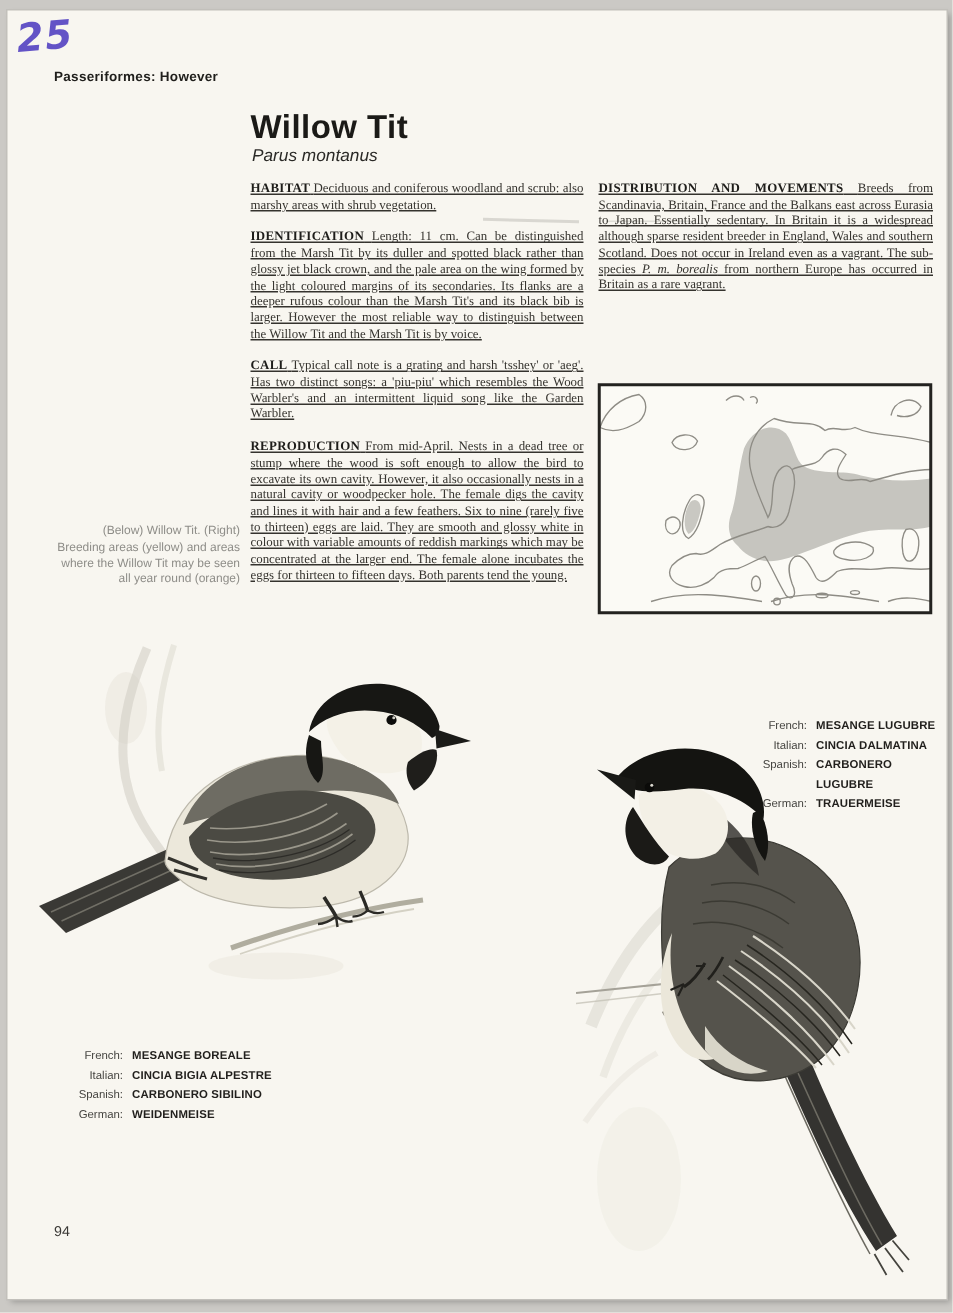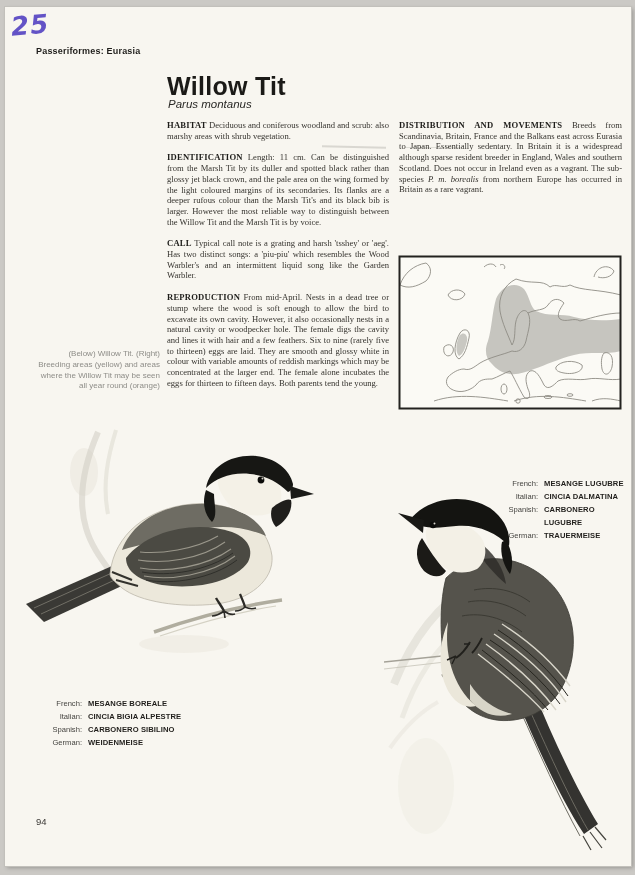--- a/index.html
+++ b/index.html
@@ -6,42 +6,42 @@
   body{width:635px;height:875px;background:#cbc9c5;position:relative;overflow:hidden;
        font-family:"Liberation Serif","DejaVu Serif",serif;}
   .abs{position:absolute;}
   #page{left:5px;top:7px;width:626px;height:859px;background:#f8f6f0;
         box-shadow:0 0 0 1px #c2c0bb, 2px 2px 4px rgba(0,0,0,.25);}
   
   .sans{font-family:"Liberation Sans","DejaVu Sans",sans-serif;}
   .handwritten{font-family:"DejaVu Sans",sans-serif;font-style:italic;font-weight:600;
                font-size:26px;color:#6353c6;transform:rotate(-5deg);letter-spacing:1px;}
   .family-header{font-size:9px;font-weight:bold;color:#1f1e1b;letter-spacing:.2px;}
-  .title{font-size:25px;font-weight:bold;color:#1b1a17;letter-spacing:.3px;}
+  .title{font-size:22px;font-weight:bold;color:#1b1a17;letter-spacing:.3px;}
   .sci{font-size:11.5px;font-style:italic;color:#2a2926;}
-  .col{font-size:8.6px;line-height:10.7px;color:#35332e;text-align:justify;}
+  .col{font-size:8.6px;line-height:10.7px;color:#35332e;text-align:justify;text-decoration:underline;}
   .col p{margin:0 0 11px 0;}
   .sec-head{font-weight:bold;color:#1e1d1a;letter-spacing:.2px;}
   .it{font-style:italic;}
   .map-caption{font-size:8px;line-height:10.8px;color:#8e8d88;text-align:right;}
   .names{font-size:7.6px;line-height:13px;margin-top:44px;}
   .names .row{display:grid;grid-template-columns:52px 1fr;column-gap:6px;}
   .names .lbl{text-align:right;color:#454440;}
   .names .val{font-weight:bold;color:#211f1c;letter-spacing:.1px;}
   .page-num{font-size:9.5px;color:#3a3835;}
   .artifact{background:#b3b1aa;opacity:.45;}
 </style>
 </head>
 <body>
 
 <div id="page" class="abs"></div>
 
 <div class="abs handwritten" style="left:11px;top:10px;">25</div>
 
-<div class="abs sans family-header" style="left:36px;top:46px;">Passeriformes: Eurasia</div>
+<div class="abs sans family-header" style="left:36px;top:46px;">Passeriformes: However</div>
 
 <div class="abs sans title" style="left:167px;top:72px;">Willow Tit</div>
 <div class="abs sans sci" style="left:168px;top:98px;">Parus montanus</div>
 
 <div class="abs artifact" style="left:322px;top:146px;width:64px;height:2px;transform:rotate(1.5deg);"></div>
 <div class="abs artifact" style="left:404px;top:147px;width:58px;height:1px;opacity:.35;"></div>
 
 <div class="abs col" style="left:167px;top:120px;width:222px;">
   <p><span class="sec-head">HABITAT</span> <span>Deciduous and coniferous woodland and scrub: also marshy areas with shrub vegetation.</span></p>
   <p><span class="sec-head">IDENTIFICATION</span> <span>Length: 11 cm. Can be distinguished from the Marsh Tit by its duller and spotted black rather than glossy jet black crown, and the pale area on the wing formed by the light coloured margins of its secondaries. Its flanks are a deeper rufous colour than the Marsh Tit's and its black bib is larger. However the most reliable way to distinguish between the Willow Tit and the Marsh Tit is by voice.</span></p>

